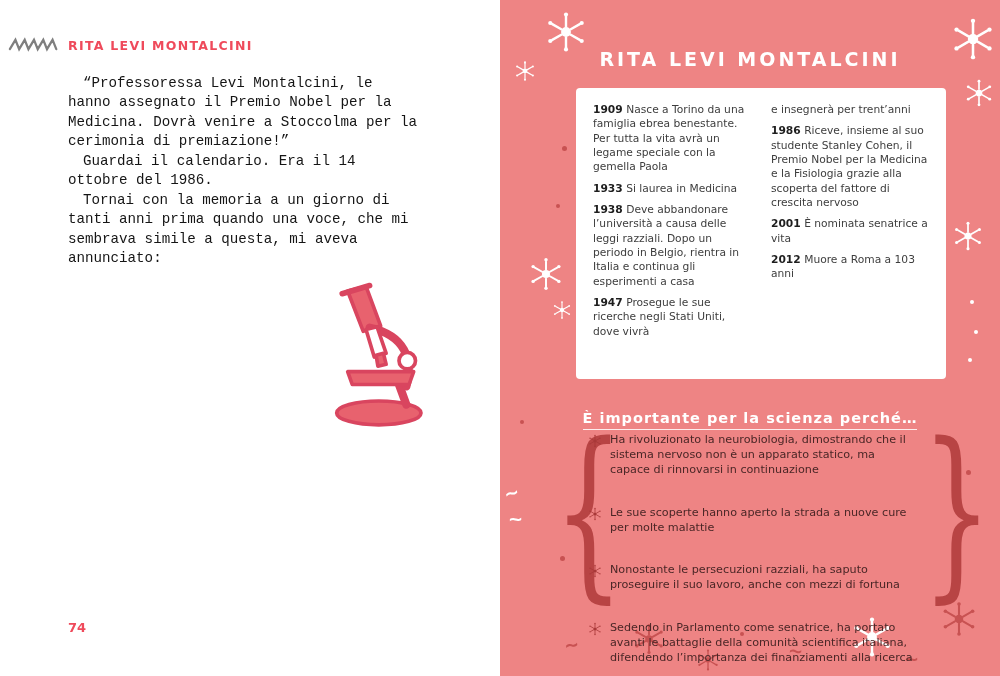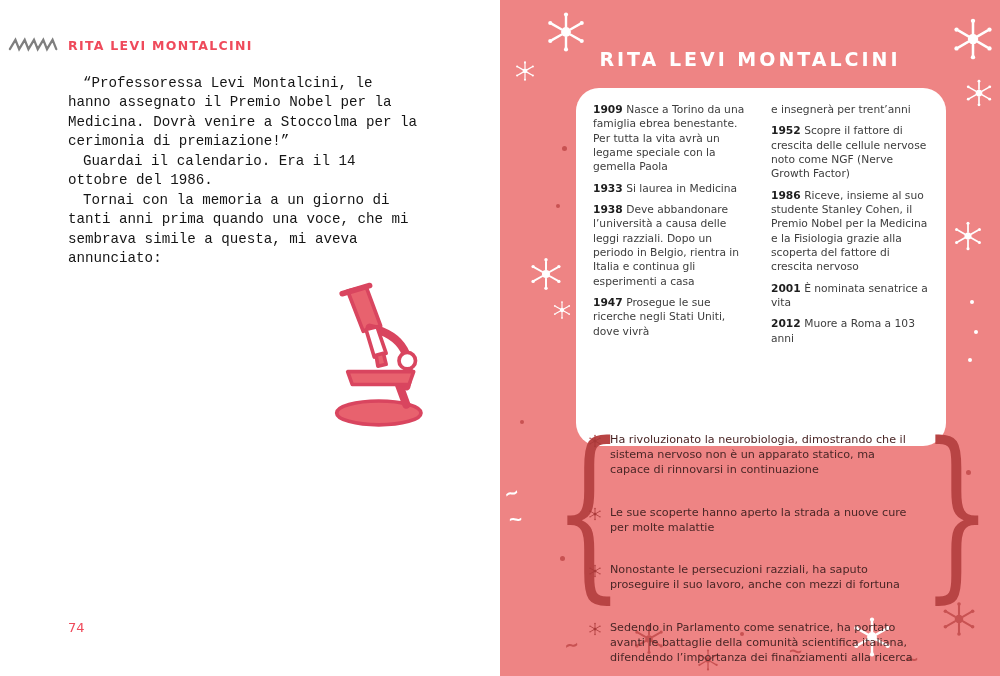--- a/index.html
+++ b/index.html
@@ -6,26 +6,26 @@
   body{width:1000px;height:676px;font-family:"DejaVu Sans",sans-serif;background:#fff}
   .spread{position:relative;width:1000px;height:676px;overflow:hidden;background:#7dd3fc}
 
   
   .page-left{position:absolute;left:0;top:0;width:500px;height:676px;background:#fff}
   .lp-scribble{position:absolute;left:8px;top:37px;width:52px;height:15px}
   .lp-title{position:absolute;left:68px;top:38px;font-size:12.5px;font-weight:bold;letter-spacing:1.3px;color:#ef4a5b}
   .lp-body{position:absolute;left:68px;top:74px;width:354px;font-family:Liberation Mono, monospace;font-size:14.2px;line-height:1.37;color:#151515}
   .lp-body p{margin:0;text-indent:15px}
   .microscope{position:absolute;left:322px;top:281px;width:110px;height:152px}
-  .lp-pagenum{position:absolute;left:68px;top:620px;font-size:13px;font-weight:normal;color:#ef4a5b}
+  .lp-pagenum{position:absolute;left:68px;top:620px;font-size:13px;font-weight:bold;color:#ef4a5b}
 
   
   .page-right{position:absolute;left:500px;top:0;width:500px;height:676px;background:#ee8484;overflow:hidden}
   .rp-title{position:absolute;left:0;top:48px;width:100%;text-align:center;color:#fff;font-size:19px;font-weight:bold;letter-spacing:3px}
-  .timeline{position:absolute;left:76px;top:88px;width:370px;height:358px;background:#fff;border-radius:23px;padding:15px 17px;display:flex;gap:20px;box-sizing:border-box}
+  .timeline{position:absolute;left:76px;top:88px;width:370px;height:291px;background:#fff;border-radius:4px;padding:15px 17px;display:flex;gap:20px;box-sizing:border-box}
   .tl-col{flex:1;font-size:10.7px;line-height:1.34;color:#3d3d3d}
   .tl-entry{margin:0 0 7px 0}
   .tl-entry b{color:#1e1e1e}
   .imp-title-wrap{position:absolute;left:0;top:408px;width:100%;text-align:center}
   .imp-title{display:inline-block;color:#fff;font-weight:bold;font-size:14.5px;letter-spacing:1px;padding-bottom:3px;border-bottom:1.5px solid rgba(255,255,255,.85)}
   .imp-list{position:absolute;left:88px;top:433px;width:330px;display:flex;flex-direction:column;gap:28px}
   .imp-item{display:flex;gap:8px;font-size:11.2px;line-height:1.33;color:#4a2626}
   .imp-bullet{flex:0 0 14px;width:14px;height:14px;margin-top:1px;color:#a83838}
   .brace{position:absolute;font-family:"DejaVu Serif",serif;font-size:185px;line-height:1;color:#b84444;transform:scaleX(.6);transform-origin:center}
   .brace.left{left:30px;top:420px}
@@ -153,21 +153,20 @@
 
     <div class="timeline">
       <div class="tl-col">
         <p class="tl-entry"><b>1909</b> <span>Nasce a Torino da una famiglia ebrea benestante. Per tutta la vita avrà un legame speciale con la gemella Paola</span></p>
         <p class="tl-entry"><b>1933</b> <span>Si laurea in Medicina</span></p>
         <p class="tl-entry"><b>1938</b> <span>Deve abbandonare l’università a causa delle leggi razziali. Dopo un periodo in Belgio, rientra in Italia e continua gli esperimenti a casa</span></p>
         <p class="tl-entry"><b>1947</b> <span>Prosegue le sue ricerche negli Stati Uniti, dove vivrà</span></p>
       </div>
       <div class="tl-col">
         <p class="tl-entry"><b></b> <span>e insegnerà per trent’anni</span></p>
-        <p class="tl-entry"><b>1952</b> <span>Scopre il fattore di crescita delle cellule nervose noto come NGF (Nerve Growth Factor)</span></p>
         <p class="tl-entry"><b>1986</b> <span>Riceve, insieme al suo studente Stanley Cohen, il Premio Nobel per la Medicina e la Fisiologia grazie alla scoperta del fattore di crescita nervoso</span></p>
         <p class="tl-entry"><b>2001</b> <span>È nominata senatrice a vita</span></p>
         <p class="tl-entry"><b>2012</b> <span>Muore a Roma a 103 anni</span></p>
       </div>
     </div>
 
     <div class="imp-title-wrap">
       <span class="imp-title">È importante per la scienza perché…</span>
     </div>
 

